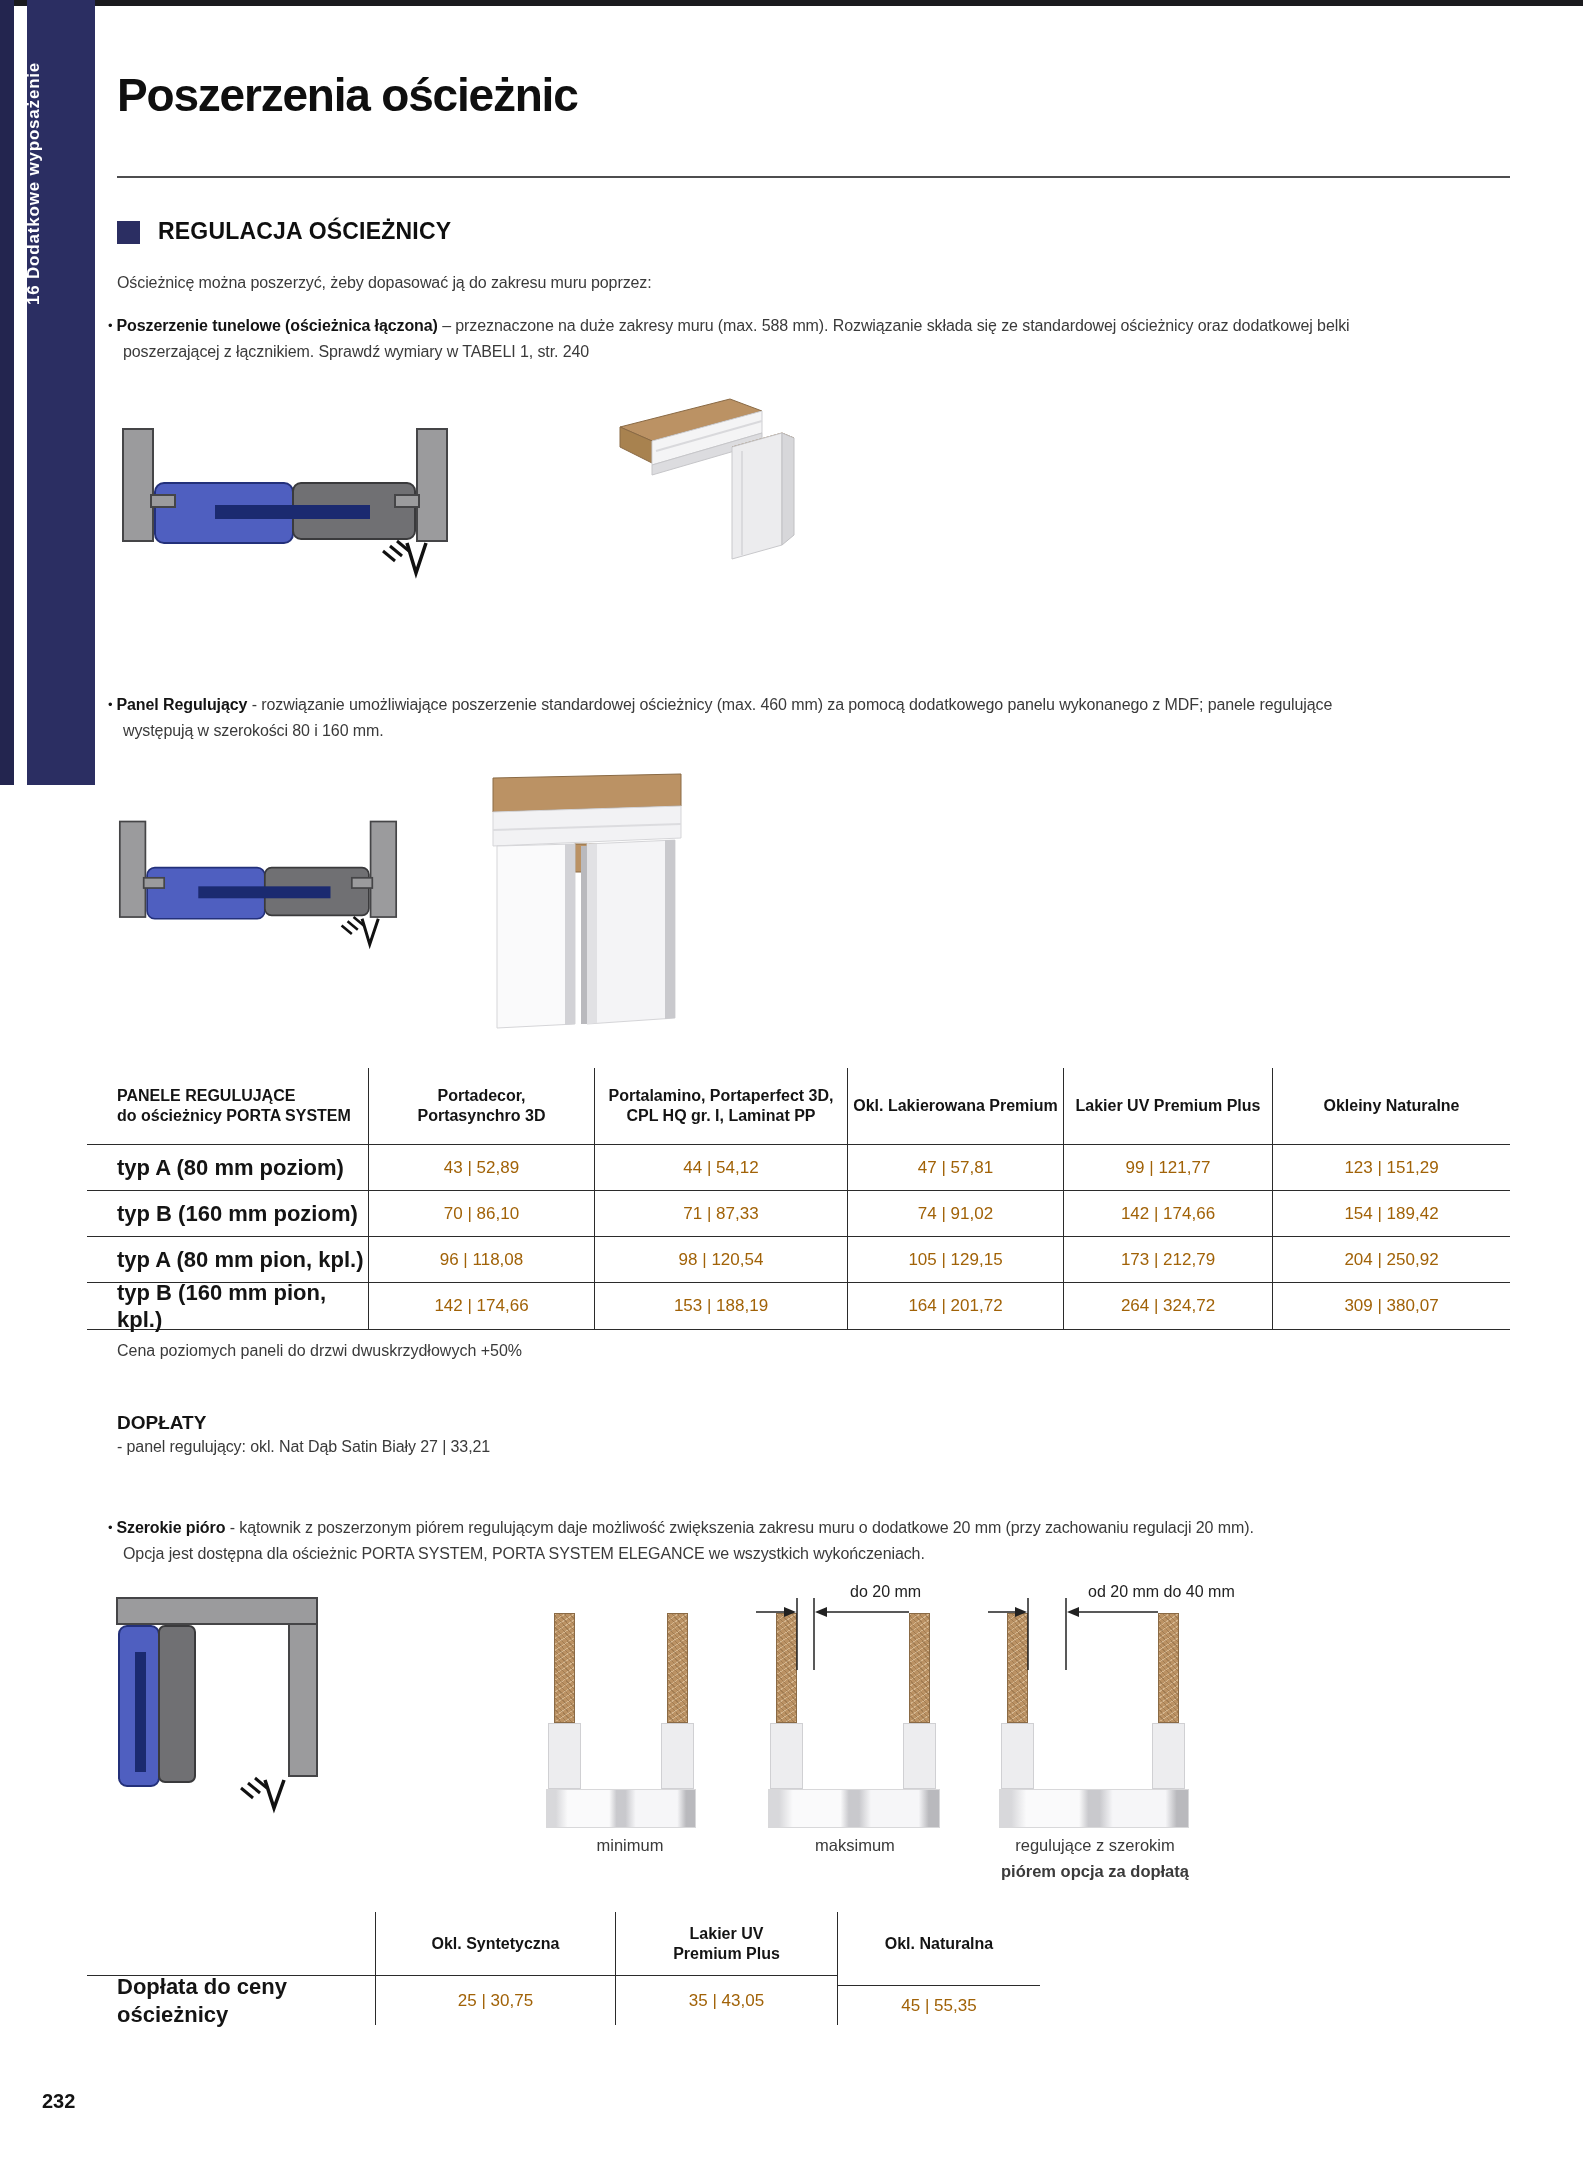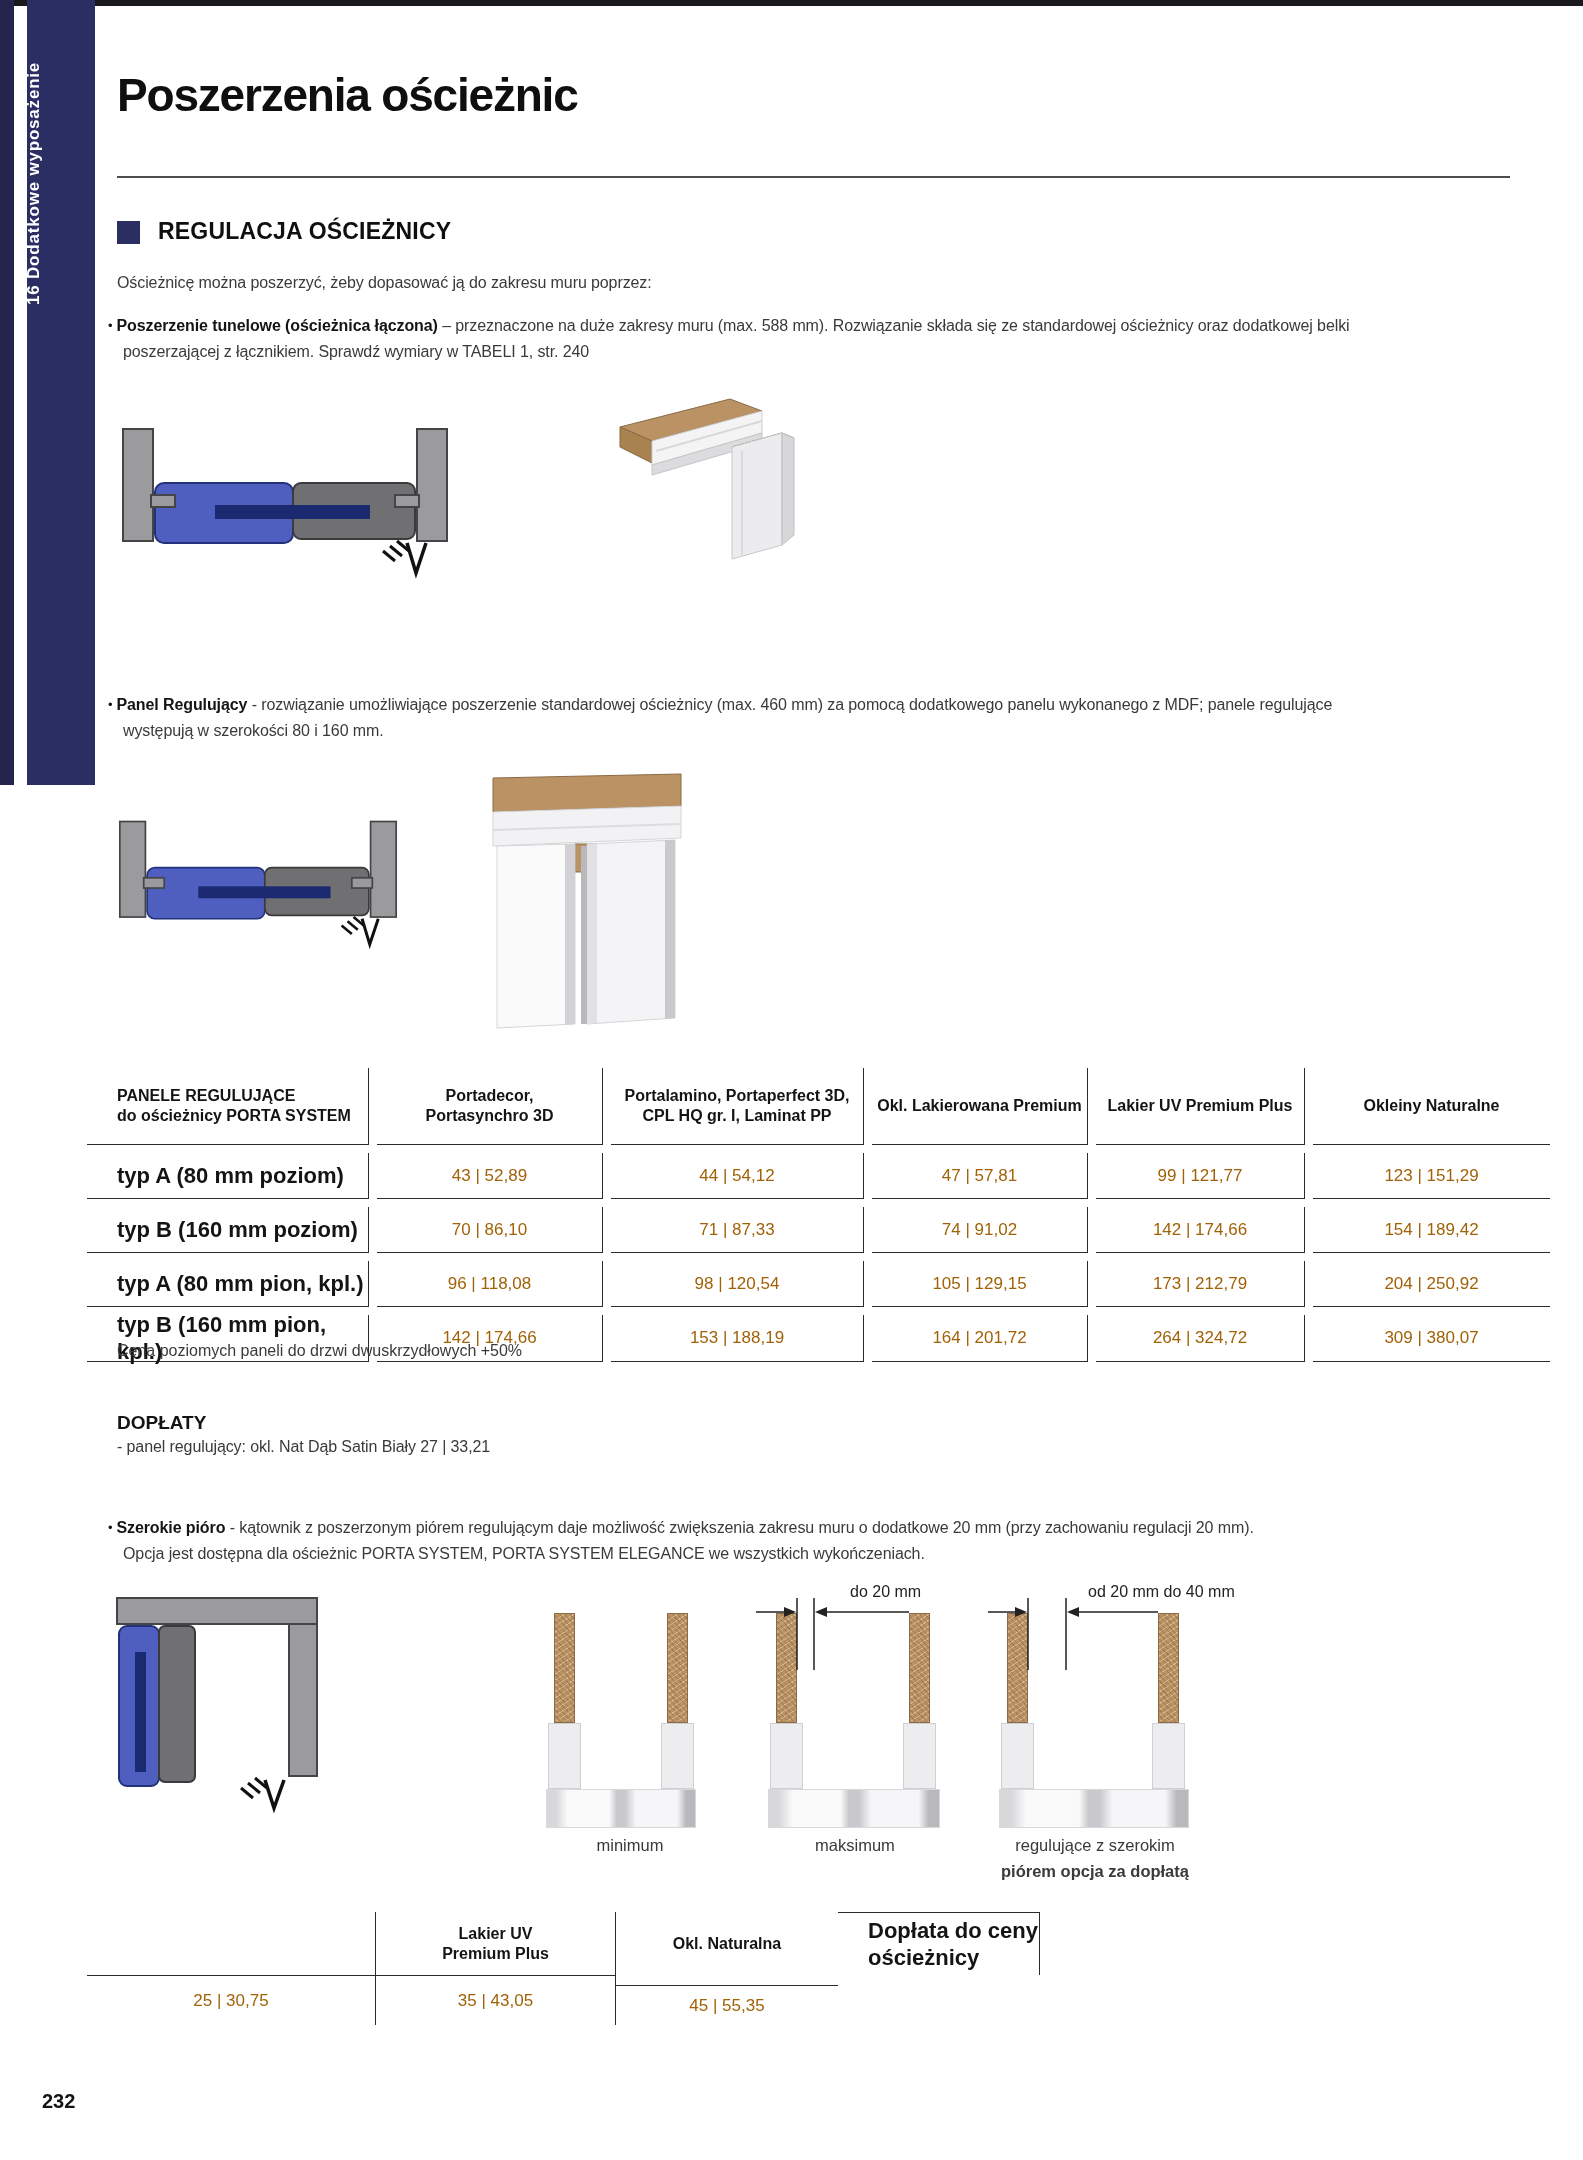--- a/index.html
+++ b/index.html
@@ -18,21 +18,21 @@
   .rule{left:117px;top:176px;width:1393px;height:2px;background:#4d4d4f;}
   .sect-square{left:117px;top:221px;width:23px;height:23px;background:#2b2e62;}
   .sect{left:158px;top:218px;font-size:23px;font-weight:700;color:#0f0f0f;letter-spacing:.2px;}
   
   .body-text{font-size:16px;color:#3a3a3a;letter-spacing:-.1px;white-space:nowrap;}
   .b{font-weight:700;color:#141414;}
   .marker{font-size:13px;vertical-align:1px;color:#141414;margin-right:4px;}
   
   .t{display:grid;}
   .t1{left:87px;top:1068px;grid-template-columns:282px 226px 253px 216px 209px 237px;
-      grid-template-rows:77px 46px 46px 46px 47px;gap:8px;}
+      grid-template-rows:77px 46px 46px 46px 47px;}
   .t2{left:87px;top:1912px;grid-template-columns:289px 240px 222px 202px;
       grid-template-rows:63px 50px;}
   .cell{display:flex;flex-direction:column;align-items:center;justify-content:center;
         text-align:center;line-height:1.25;}
   .br{border-right:1px solid #2b2b2b;}
   .bb{border-bottom:1px solid #2b2b2b;}
   .left{align-items:flex-start;text-align:left;padding-left:30px;box-sizing:border-box;}
   .hcell{font-weight:700;font-size:16px;color:#141414;}
   .vcell{font-size:17px;color:#a16207;}
   .lcell{font-weight:700;font-size:22px;color:#141414;justify-content:center;}
@@ -243,20 +243,21 @@
   <div class="abs dim-label" style="left:850px;top:1583px;">do 20 mm</div>
   <div class="abs dim-label" style="left:1088px;top:1583px;">od 20 mm do 40 mm</div>
 
   <div class="abs caption" style="left:560px;top:1836px;width:140px;">minimum</div>
   <div class="abs caption" style="left:785px;top:1836px;width:140px;">maksimum</div>
   <div class="abs caption" style="left:1000px;top:1836px;width:190px;">regulujące z szerokim</div>
   <div class="abs caption" style="left:1000px;top:1862px;width:190px;font-weight:bold;">piórem opcja za dopłatą</div>
 
   <div class="abs t t2">
     <div class="cell br"></div>
+    <div class="cell hcell br">Okl. Syntetyczna</div>
     <div class="cell hcell br">
       <span>Lakier UV</span>
       <span>Premium Plus</span>
     </div>
     <div class="cell hcell">Okl. Naturalna</div>
 
     <div class="cell left lcell br" style="border-top:1px solid #2b2b2b;">Dopłata do ceny ościeżnicy</div>
     <div class="cell vcell br" style="border-top:1px solid #2b2b2b;">25 | 30,75</div>
     <div class="cell vcell br" style="border-top:1px solid #2b2b2b;">35 | 43,05</div>
     <div class="cell vcell" style="border-top:1px solid #2b2b2b;margin-top:10px;">45 | 55,35</div>

